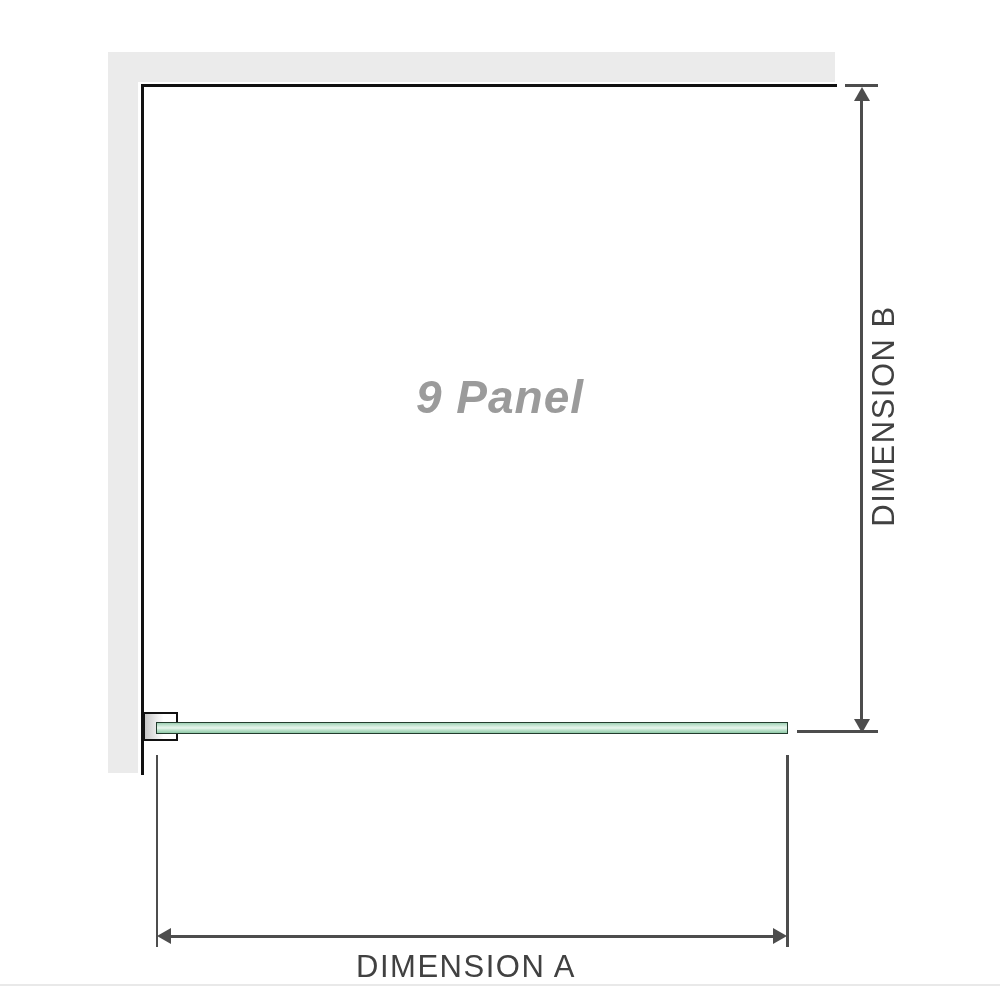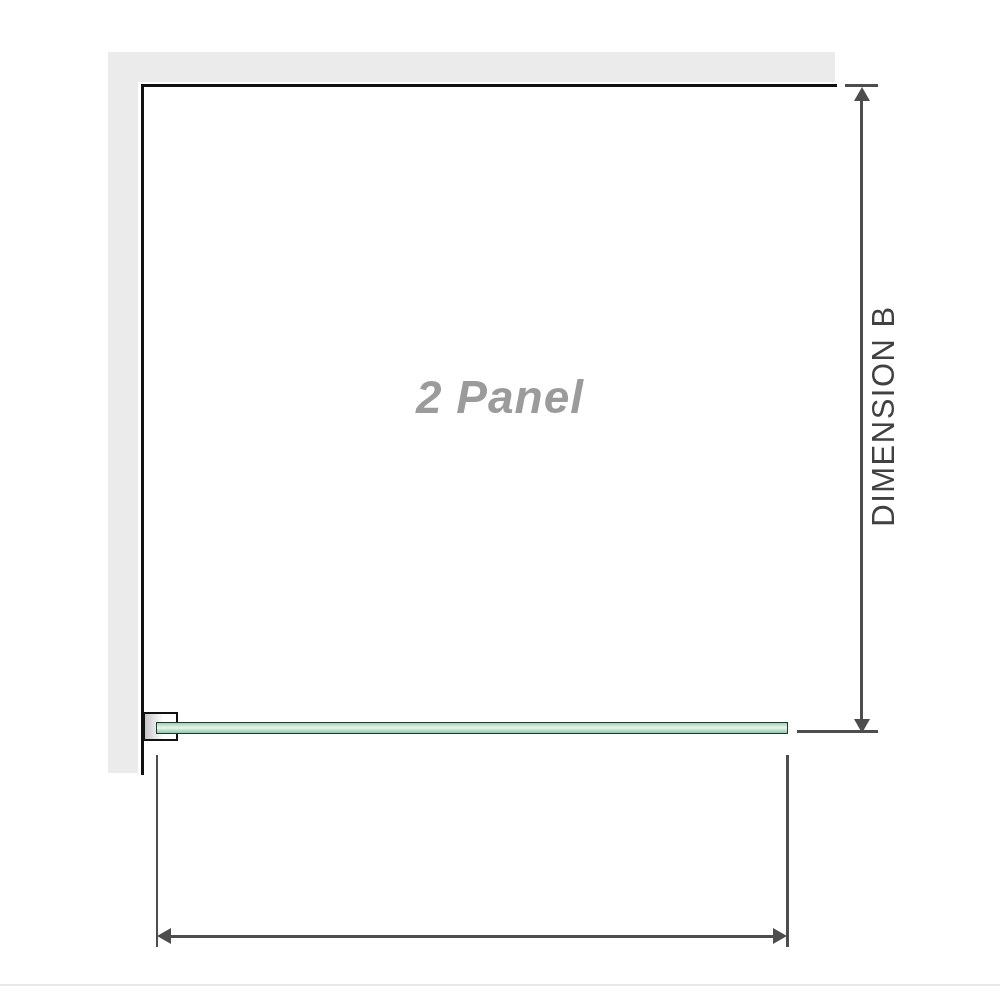--- a/index.html
+++ b/index.html
@@ -114,18 +114,19 @@
   <div class="abs dim" style="left:860px; top:95px; width:3px; height:627px;"></div>
   <div class="abs arrow-up" style="left:853.5px; top:87px;"></div>
   <div class="abs arrow-down" style="left:853.5px; top:719px;"></div>
   <div class="abs dim-label rot" style="left:759px; top:401px; width:250px; height:30px;">DIMENSION B</div>
 
   <div class="abs dim" style="left:155.5px; top:755px; width:2.5px; height:192px;"></div>
   <div class="abs dim" style="left:786px; top:755px; width:2.5px; height:192px;"></div>
   <div class="abs dim" style="left:168px; top:934.5px; width:608px; height:3px;"></div>
   <div class="abs arrow-left" style="left:157px; top:928px;"></div>
   <div class="abs arrow-right" style="left:773px; top:928px;"></div>
+  <div class="abs dim-label" style="left:341px; top:950px; width:250px; height:34px;">DIMENSION A</div>
 
-  <div class="abs panel-count" style="left:340px; top:369px; width:320px; height:56px;">2 Panel</div>
+  <div class="abs panel-count" style="left:340px; top:369px; width:320px; height:56px;">9 Panel</div>
 
   <div class="abs divider" style="left:0; top:984px; width:1000px; height:2px;"></div>
 
 </div>
 
 </body></html>

